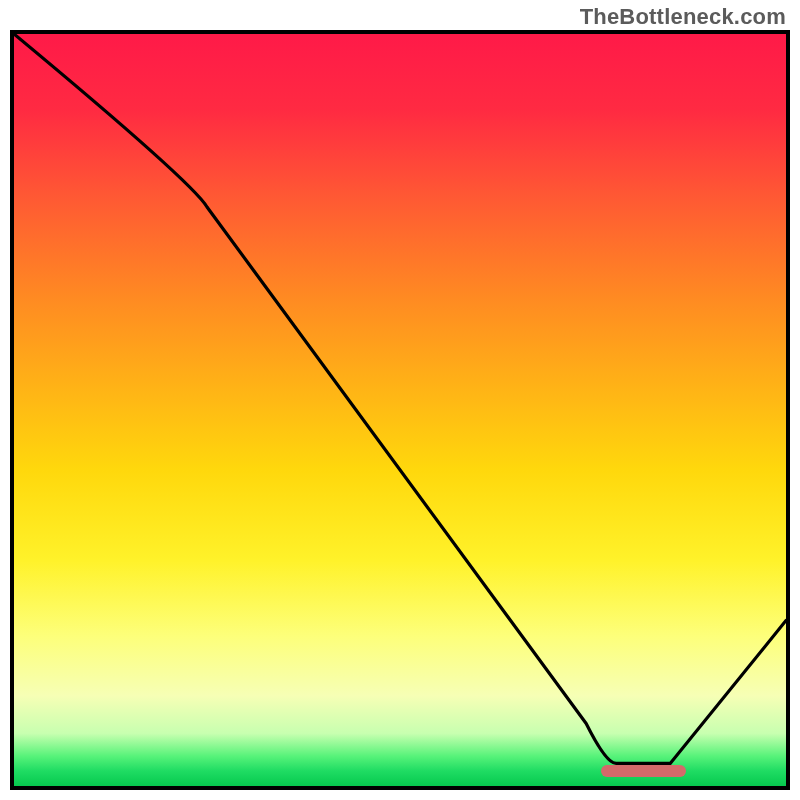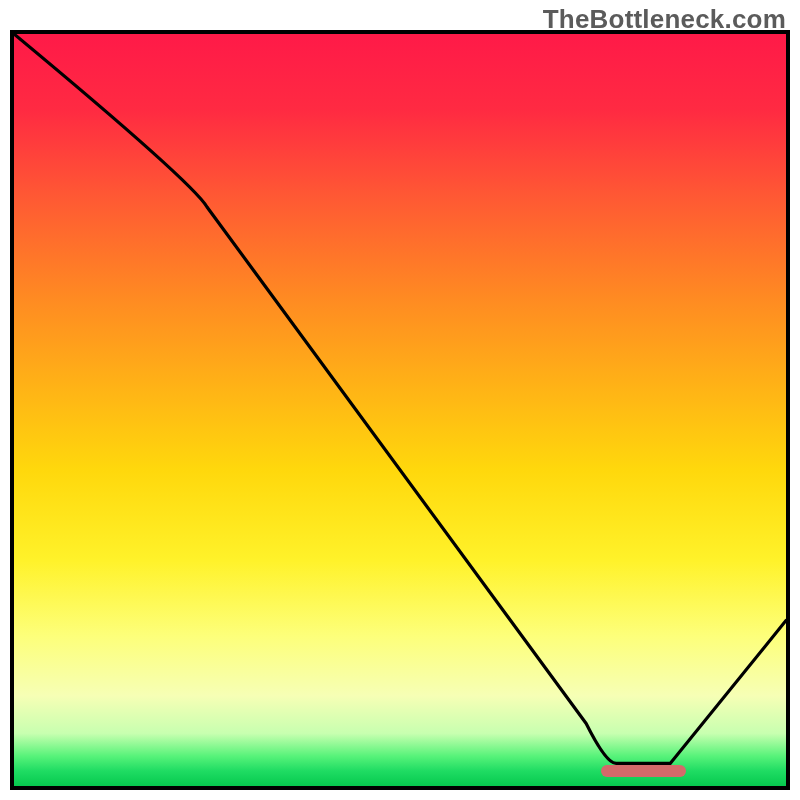--- a/index.html
+++ b/index.html
@@ -15,21 +15,21 @@
       #fff22a 70%,
       #fdff7a 80%,
       #f6ffb5 88%,
       #c8ffb0 93%,
       #58f37a 96%,
       #1fdc63 98%,
       #06c94e 100%);
   }
   svg.curve{position:absolute;inset:0;width:100%;height:100%;}
   .marker{position:absolute;height:12px;border-radius:6px;background:#d46a6a;}
-  .attrib{position:absolute;top:4px;right:14px;color:#5b5b5b;font-size:26px;font-weight:600;letter-spacing:.2px;}
+  .attrib{position:absolute;top:4px;right:14px;color:#5b5b5b;font-size:22px;font-weight:600;letter-spacing:.2px;}
 </style>
 </head>
 <body>
 
 <div class="attrib">TheBottleneck.com</div>
 
 <div class="frame">
   <div class="gradient"></div>
   <svg class="curve" viewBox="0 0 772 752" preserveAspectRatio="none">
     <path id="curve-path" fill="none" stroke="#000" stroke-width="3.2" stroke-linejoin="round" stroke-linecap="round" d="M 0 0 Q 178 147.96000000000004 193 172.96000000000004 L 572.16 689.44 Q 592.16 729.44 602.16 729.44 L 656.1999999999999 729.44 L 772 586.56"></path>

